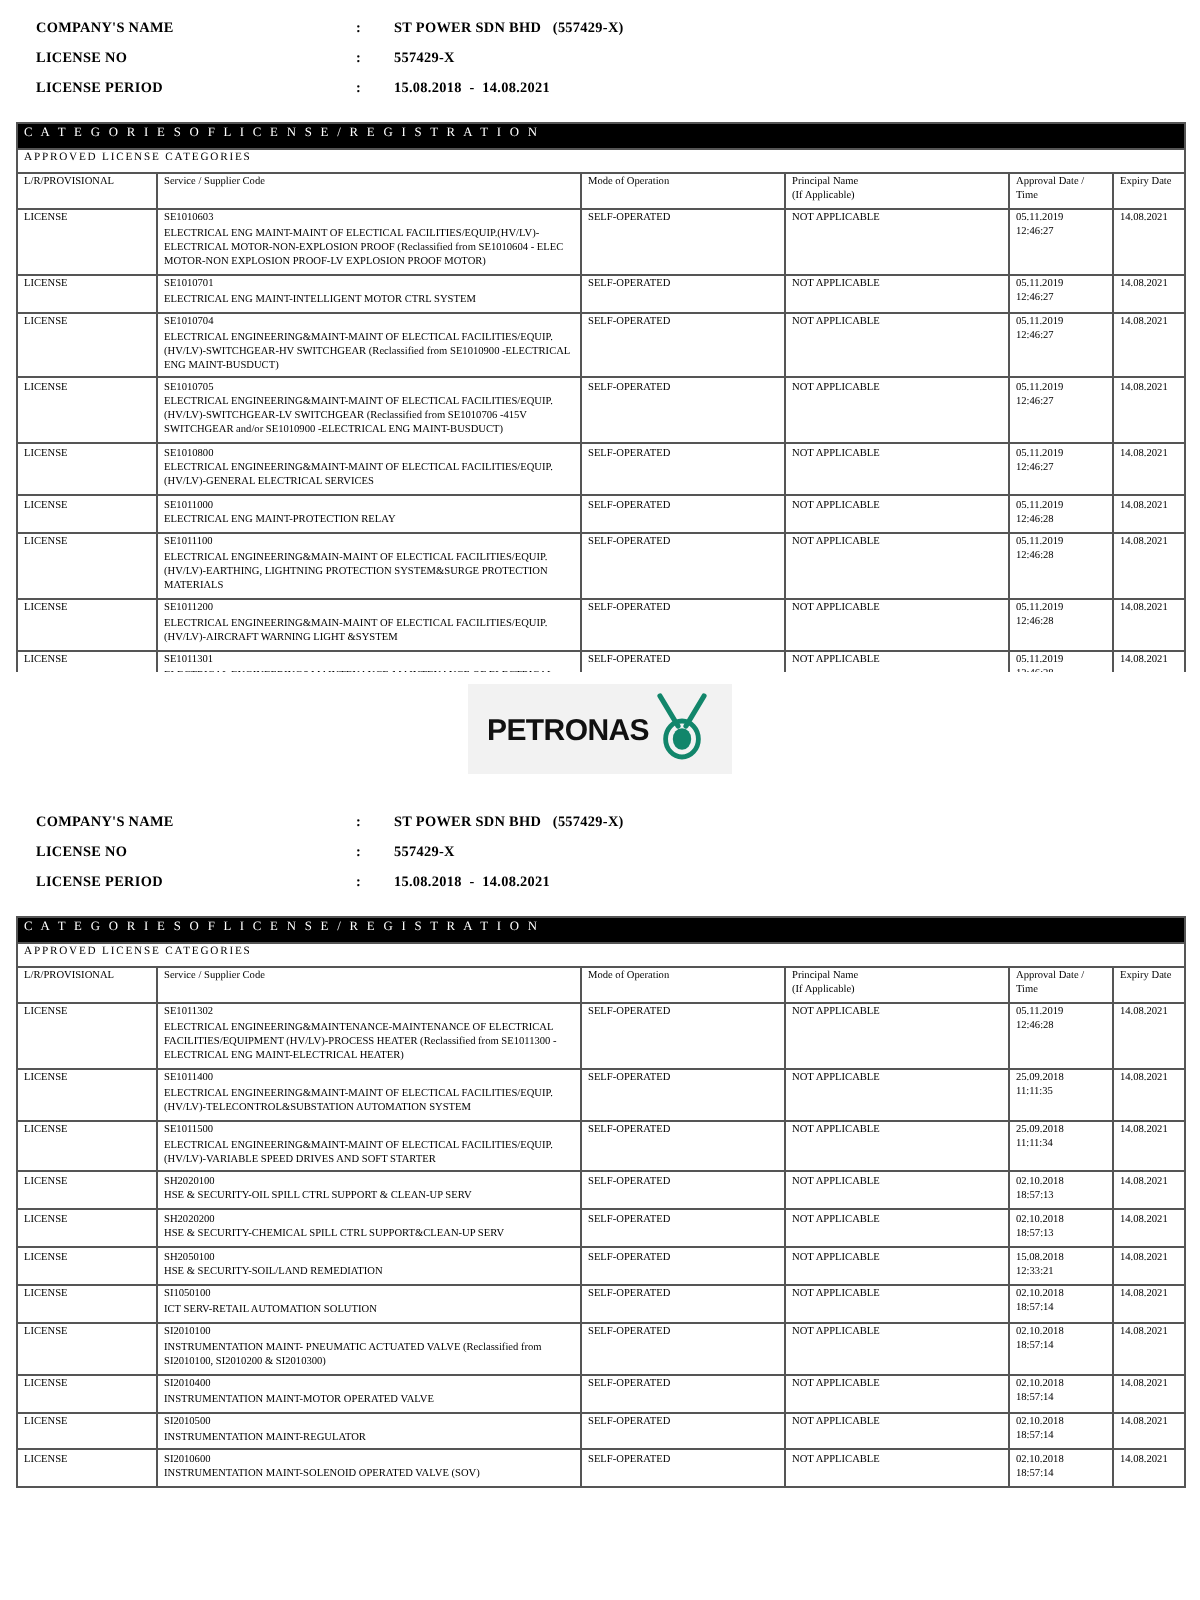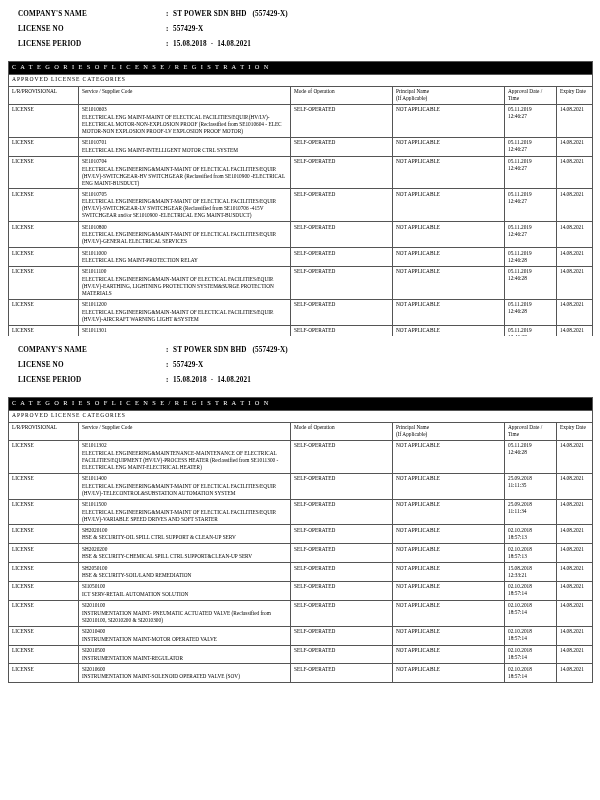--- a/index.html
+++ b/index.html
@@ -31,20 +31,21 @@
   .meta {
     padding: 10px 10px 6px 10px;
   }
   .meta-row {
     display: flex;
     align-items: center;
     margin-bottom: 7px;
     font-size: 7.2px;
     font-weight: bold;
     letter-spacing: 0.15px;
+    gap: 12px;
   }
   .meta-label {
     width: 148px;
     flex: 0 0 148px;
   }
   .meta-sep {
     width: 7px;
     flex: 0 0 7px;
   }
   .meta-value {
@@ -258,20 +259,32 @@
           <td>14.08.2021</td>
         </tr>
       </tbody>
   </table>
 </div>
 
 <div class="page-gap"></div>
 
 <div class="page page-2">
 
+  <div class="logo-wrap">
+    <div class="logo-box">
+      <span class="logo-text">PETRONAS</span>
+      <span>
+        <svg width="30" height="34" viewBox="0 0 30 34" aria-hidden="true">
+          <path d="M4 2 L13 17 M26 2 L17 17" stroke="#12866B" stroke-width="2.6" fill="none" stroke-linecap="round"></path>
+          <ellipse cx="15" cy="23.5" rx="8.2" ry="9" fill="none" stroke="#12866B" stroke-width="2.4"></ellipse>
+          <ellipse cx="15" cy="23.5" rx="4.6" ry="5.4" fill="#12866B"></ellipse>
+        </svg>
+      </span>
+    </div>
+  </div>
 
   <div class="meta">
     <div class="meta-row">
       <span class="meta-label">COMPANY'S NAME</span>
       <span class="meta-sep">:</span>
       <span class="meta-value">ST POWER SDN BHD   (557429-X)</span>
     </div>
     <div class="meta-row">
       <span class="meta-label">LICENSE NO</span>
       <span class="meta-sep">:</span>

